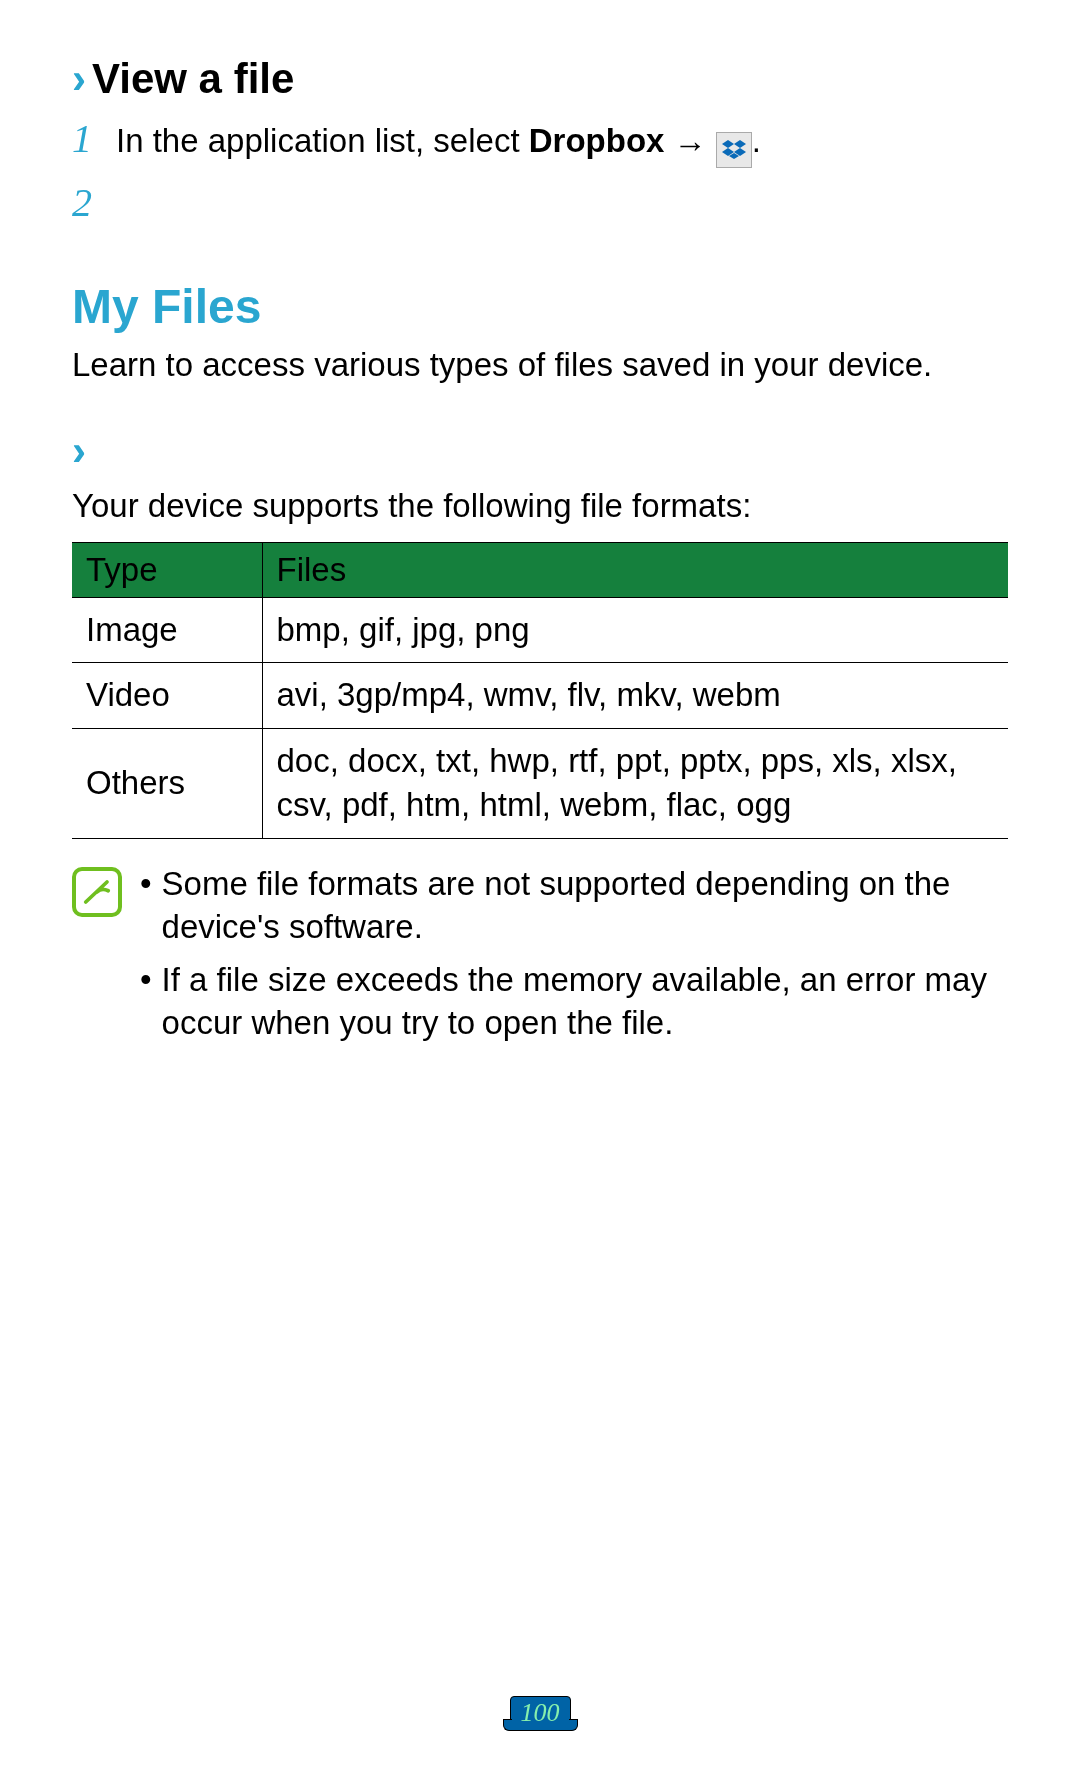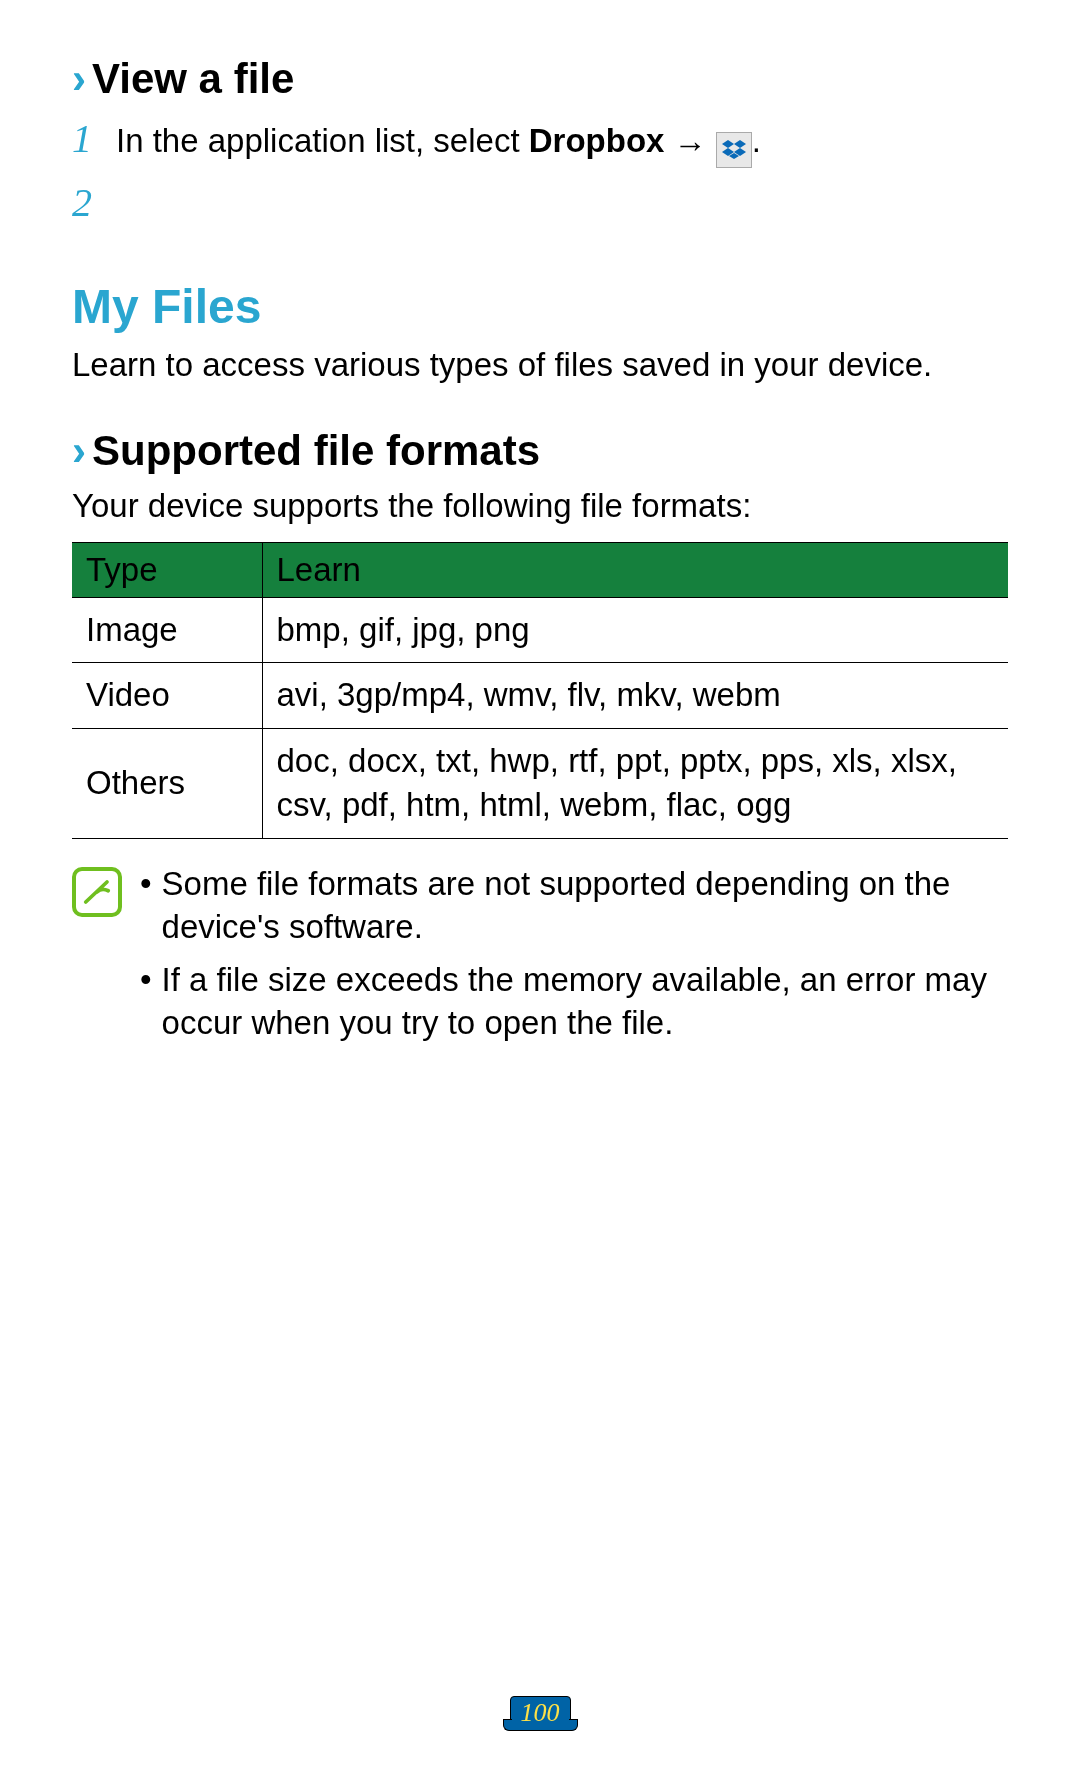--- a/index.html
+++ b/index.html
@@ -127,21 +127,21 @@
   .footer-label {
     font-style: italic;
     font-size: 24px;
     color: #2aa6d0;
     font-family: Georgia, "Times New Roman", serif;
     margin-bottom: 2px;
   }
   .page-num {
     display: inline-block;
     background: #0063a6;
-    color: #fde047;
+    color: #86efac;
     font-size: 26px;
     font-style: italic;
     font-family: Georgia, "Times New Roman", serif;
     padding: 2px 10px;
     border: 1px solid #000;
     border-radius: 4px 4px 0 0;
     line-height: 1.1;
     position: relative;
   }
   .page-num::before, .page-num::after {
@@ -185,29 +185,28 @@
   <li class="step">
     <span class="step-num">2</span>
   </li>
 </ol>
 
 <h2 class="h2-title">My Files</h2>
 <p class="body-text">Learn to access various types of files saved in your device.</p>
 
 <div class="section-heading" style="margin-top:40px">
   <span class="chevron">›</span>
-  <span>Supported file formats</span>
 </div>
 <p class="body-text">Your device supports the following file formats:</p>
 
 <table class="formats-table">
   <thead>
     <tr>
       <th>Type</th>
-      <th>Learn</th>
+      <th>Files</th>
     </tr>
   </thead>
   <tbody>
     <tr>
       <td>Image</td>
       <td>bmp, gif, jpg, png</td>
     </tr>
     <tr>
       <td>Video</td>
       <td>avi, 3gp/mp4, wmv, flv, mkv, webm</td>

